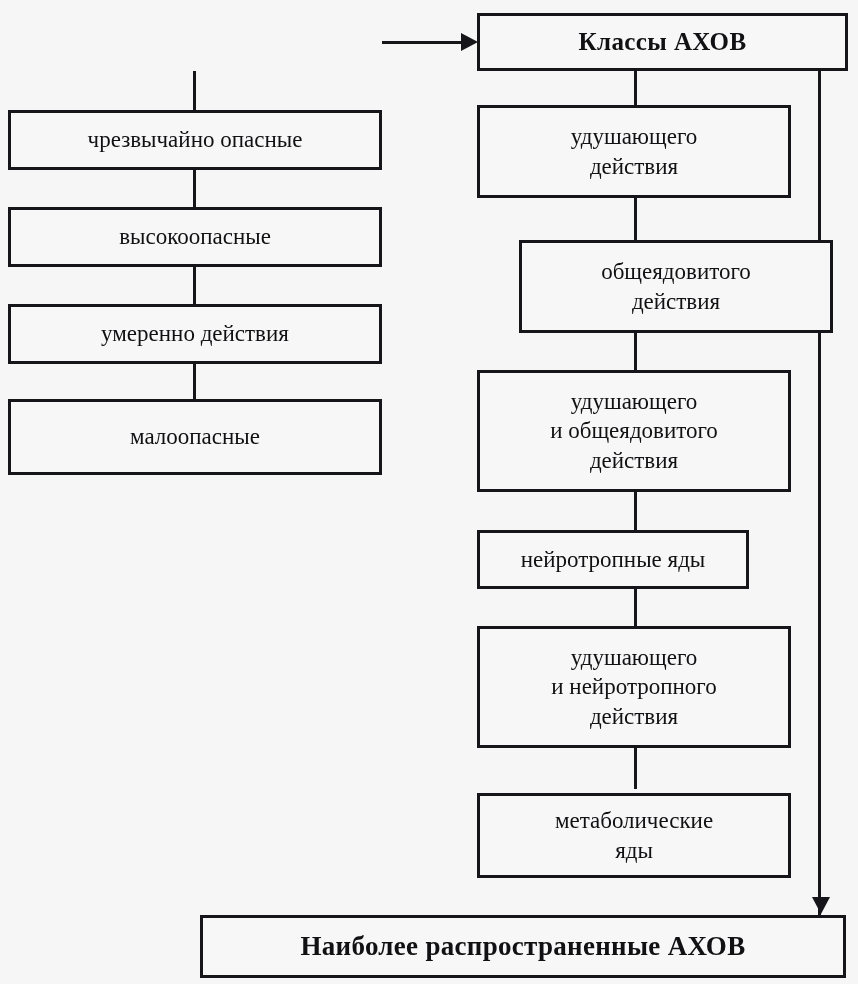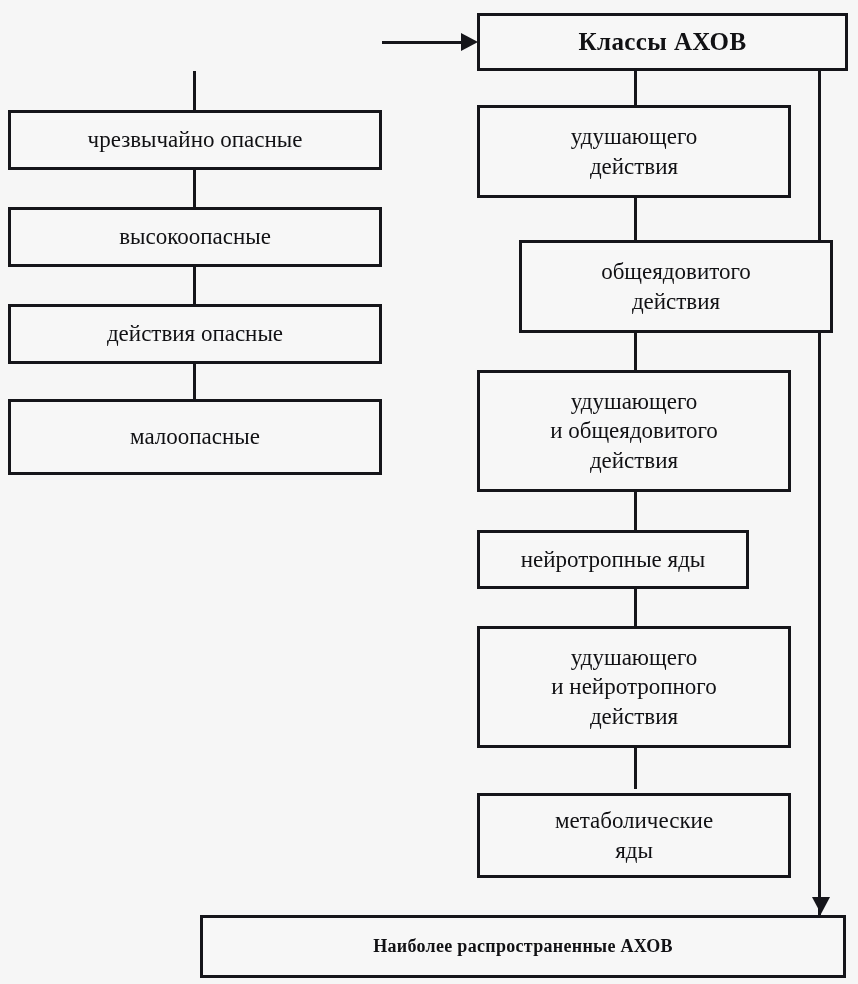--- a/index.html
+++ b/index.html
@@ -40,21 +40,21 @@
     font-weight: 700;
     font-size: 25px;
     letter-spacing: 0.4px;
   }
   .node.plain {
     font-weight: 400;
     font-size: 23px;
   }
   .node.footer {
     font-weight: 700;
-    font-size: 18px;
+    font-size: 27px;
     letter-spacing: 0.3px;
     text-align: right;
   }
 
   
   .vline {
     position: absolute;
     width: 3px;
     background: #15151a;
     z-index: 1;
@@ -100,21 +100,21 @@
 
   <div class="vline" style="left:193px; top:170px; height:38px;"></div>
 
   <div class="node plain" style="left:8px; top:207px; width:374px; height:60px;">
     <span class="label">высокоопасные</span>
   </div>
 
   <div class="vline" style="left:193px; top:267px; height:38px;"></div>
 
   <div class="node plain" style="left:8px; top:304px; width:374px; height:60px;">
-    <span class="label">действия опасные</span>
+    <span class="label">умеренно действия</span>
   </div>
 
   <div class="vline" style="left:193px; top:364px; height:36px;"></div>
 
   <div class="node plain" style="left:8px; top:399px; width:374px; height:76px;">
     <span class="label">малоопасные</span>
   </div>
 
   <div class="hline" style="left:382px; top:41px; width:86px;"></div>
   <div class="arrow-right" style="left:461px; top:33px;"></div>

